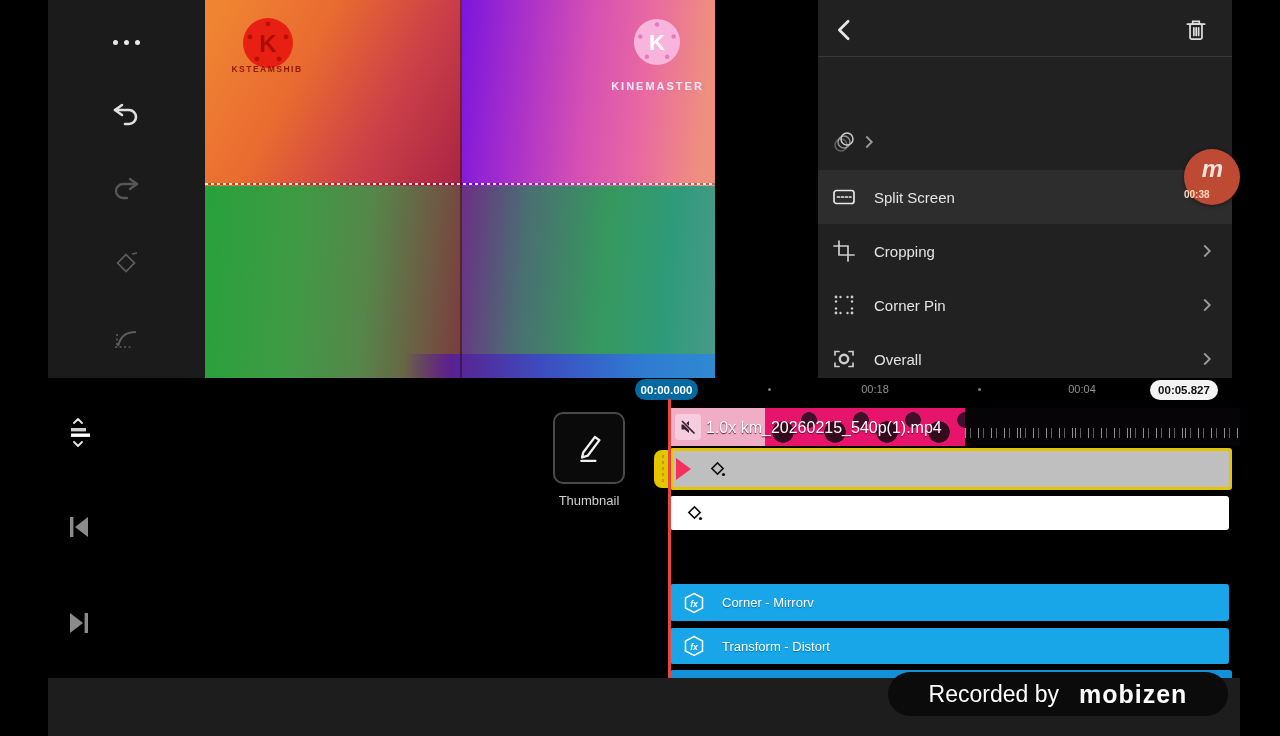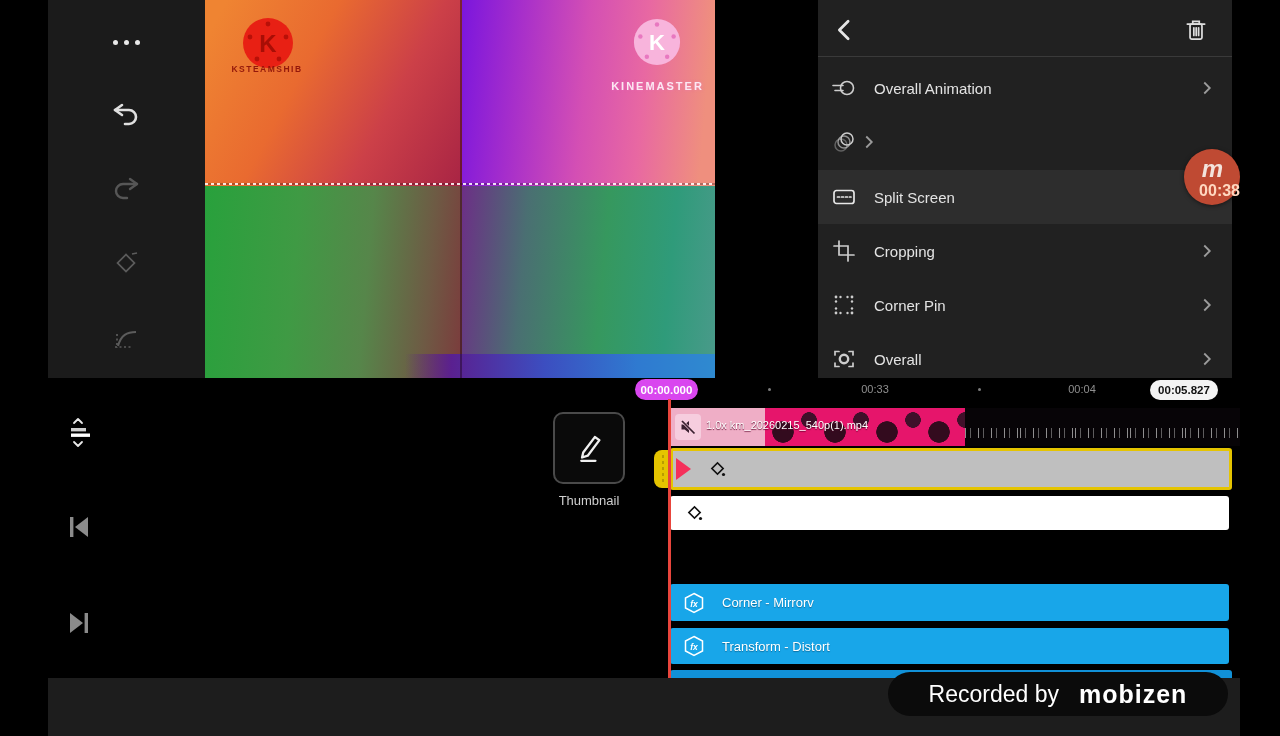--- a/index.html
+++ b/index.html
@@ -33,45 +33,45 @@
   .trash-btn{position:absolute;right:20px;top:14px;width:32px;height:32px;display:flex;align-items:center;justify-content:center;}
   .opt-row{position:absolute;left:0;width:100%;height:54px;display:flex;align-items:center;padding:0 14px 0 12px;}
   .opt-row.hl{background:#2d2d2d;}
   .opt-icon{width:28px;height:26px;display:flex;align-items:center;justify-content:center;flex:0 0 28px;}
   .opt-label{margin-left:16px;font-size:15px;color:#e3e3e3;flex:1 1 auto;}
   .opt-chev{flex:0 0 22px;}
 
   
   .rec-widget{position:absolute;left:1184px;top:149px;width:56px;height:56px;border-radius:50%;background:#bf4a33;z-index:30;box-shadow:0 1px 4px rgba(0,0,0,.5);}
   .rec-m{position:absolute;left:0;top:6px;width:100%;text-align:center;font-size:24px;font-weight:bold;font-style:italic;color:#f3e3dc;letter-spacing:-1px;}
-  .rec-time{position:absolute;left:0;bottom:5px;width:100%;text-align:right;font-size:16px;font-weight:bold;color:#ffd7c0;}
+  .rec-time{position:absolute;left:0;bottom:5px;width:100%;text-align:left;font-size:10px;font-weight:bold;color:#ffd7c0;}
 
   
   .ruler{position:absolute;left:0;top:378px;width:1280px;height:26px;background:#000;}
-  .pill-red{position:absolute;left:635px;top:1px;width:63px;height:21px;border-radius:11px;background:#d946ef;color:#fff;font-size:11.5px;font-weight:bold;display:flex;align-items:center;justify-content:center;}
+  .pill-red{position:absolute;left:635px;top:1px;width:63px;height:21px;border-radius:11px;background:#0369a1;color:#fff;font-size:11.5px;font-weight:bold;display:flex;align-items:center;justify-content:center;}
   .pill-white{position:absolute;left:1150px;top:2px;width:68px;height:20px;border-radius:10px;background:#f3f3f3;color:#111;font-size:11.5px;font-weight:bold;display:flex;align-items:center;justify-content:center;}
   .tick-dot{position:absolute;top:10px;width:3px;height:3px;border-radius:50%;background:#7d7d7d;}
   .tick-label{position:absolute;top:5px;width:50px;text-align:center;font-size:11px;color:#8f8f8f;}
 
   
   .thumb-btn{position:absolute;left:553px;top:412px;width:72px;height:72px;border:2px solid #4a4a4a;border-radius:10px;display:flex;align-items:center;justify-content:center;background:#0a0a0a;}
   .thumb-label{position:absolute;left:541px;top:493px;width:96px;text-align:center;font-size:13px;color:#cfcfcf;}
   .tl-btn{position:absolute;display:flex;align-items:center;justify-content:center;}
 
   
   .track{position:absolute;overflow:hidden;}
   .row-video{left:670px;top:408px;width:570px;height:38px;background:#efaec6;}
   .vid-seg-b{position:absolute;left:95px;top:0;width:200px;height:38px;background:
      radial-gradient(circle 11px at 18px 24px,#330b1e 95%,transparent),
      radial-gradient(circle 8px at 44px 12px,#40102a 95%,transparent),
      #e6156b;background-size:52px 38px;}
   .vid-seg-c{position:absolute;left:295px;top:0;width:275px;height:38px;background:
      repeating-linear-gradient(90deg,rgba(255,255,255,.55) 0 1px,transparent 1px 5px,rgba(255,255,255,.35) 5px 6px,transparent 6px 13px),
      #070407;background-size:55px 10px;background-position:0 20px;background-repeat:repeat-x;}
-  .vid-label{position:absolute;left:36px;top:11px;font-size:11px;color:#fff;text-shadow:0 1px 1px rgba(90,0,40,.9);white-space:nowrap;}
+  .vid-label{position:absolute;left:36px;top:11px;font-size:16px;color:#fff;text-shadow:0 1px 1px rgba(90,0,40,.9);white-space:nowrap;}
   .mute-box{position:absolute;left:5px;top:6px;width:26px;height:26px;border-radius:4px;background:#f6cdde;display:flex;align-items:center;justify-content:center;}
 
   .row-selected{left:670px;top:448px;width:562px;height:42px;background:#bfbfbf;border:3px solid #e5c400;border-radius:3px;z-index:6;}
   .sel-handle{position:absolute;left:654px;top:450px;width:18px;height:38px;background:#e5c400;border-radius:8px 0 0 8px;z-index:7;}
   .sel-handle:after{content:"";position:absolute;left:8px;top:5px;width:2px;height:28px;background:repeating-linear-gradient(#b99d00 0 3px,transparent 3px 6px);}
   .in-anim-tri{position:absolute;left:676px;top:458px;width:0;height:0;border-top:11px solid transparent;border-bottom:11px solid transparent;border-left:15px solid #f5305a;z-index:8;}
 
   .row-white{left:670px;top:496px;width:559px;height:34px;background:#fff;border-radius:3px;}
   .row-image{left:670px;top:538px;width:566px;height:38px;background:repeating-linear-gradient(90deg,#2ae23c 0px,#e0244e 42px,#f318be 84px,#23d0c8 112px,#2ae23c 140px);box-shadow:inset 0 3px 4px rgba(0,0,0,.45);}
   .img-icon{position:absolute;left:10px;top:8px;width:22px;height:22px;border-radius:4px;background:#1c1c1c;border:2px solid #e9e9e9;display:flex;align-items:center;justify-content:center;}
@@ -183,35 +183,20 @@
           <path d="M4 6.5 h16"></path>
             <path d="M9 6.5 V4 h6 v2.5"></path>
           <rect x="6.5" y="6.5" width="11" height="14" rx="1.5"></rect>
           <line x1="10" y1="10" x2="10" y2="17"></line>
             <line x1="12.2" y1="10" x2="12.2" y2="17"></line>
             <line x1="14.4" y1="10" x2="14.4" y2="17"></line>
         </svg>
       </div>
     </div>
 
-    <div class="opt-row" style="top:61px;">
-      <span class="opt-icon">
-        <svg width="26" height="24" viewBox="0 0 26 24" fill="none" stroke="#cdcdcd" stroke-width="1.6" stroke-linecap="round">
-            <circle cx="16" cy="12" r="6.5"></circle>
-            <line x1="2" y1="9.5" x2="12" y2="9.5"></line>
-            <line x1="4" y1="14.5" x2="12" y2="14.5"></line>
-          </svg>
-      </span>
-      <span class="opt-label">Overall Animation</span>
-      <span class="opt-chev">
-        <svg width="22" height="22" viewBox="0 0 24 24" fill="none" stroke="#9b9b9b" stroke-width="2">
-            <path d="M9 6 l6 6 -6 6"></path>
-          </svg>
-      </span>
-    </div>
 
     <div class="opt-row" style="top:115px;">
       <span class="opt-icon">
         <svg width="26" height="24" viewBox="0 0 26 24" fill="none" stroke="#cdcdcd" stroke-width="1.5">
             <circle cx="16" cy="9" r="6"></circle>
             <circle cx="13" cy="12" r="6" opacity=".65"></circle>
             <circle cx="10" cy="15" r="6" opacity=".38"></circle>
           </svg>
       </span>
       <span class="opt-chev">
@@ -299,21 +284,21 @@
   </section>
 
   <div class="rec-widget">
     <div class="rec-m">m</div>
     <div class="rec-time">00:38</div>
   </div>
 
   <div class="ruler">
     <div class="pill-red">00:00.000</div>
     <div class="tick-dot" style="left:768px;"></div>
-    <div class="tick-label" style="left:850px;">00:33</div>
+    <div class="tick-label" style="left:850px;">00:18</div>
     <div class="tick-dot" style="left:978px;"></div>
     <div class="tick-label" style="left:1057px;">00:04</div>
     <div class="pill-white">00:05.827</div>
   </div>
 
   <div class="tl-btn" style="left:60px;top:414px;width:36px;height:36px;">
     <svg width="32" height="32" viewBox="0 0 32 32">
       <path d="M12 7 L16 3 L20 7" fill="none" stroke="#e8e8e8" stroke-width="1.8" stroke-linecap="round" stroke-linejoin="round"></path>
       <rect x="9" y="12" width="15" height="3.4" fill="#cfcfcf"></rect>
       <rect x="9" y="17.5" width="19" height="3.4" fill="#ffffff"></rect>

